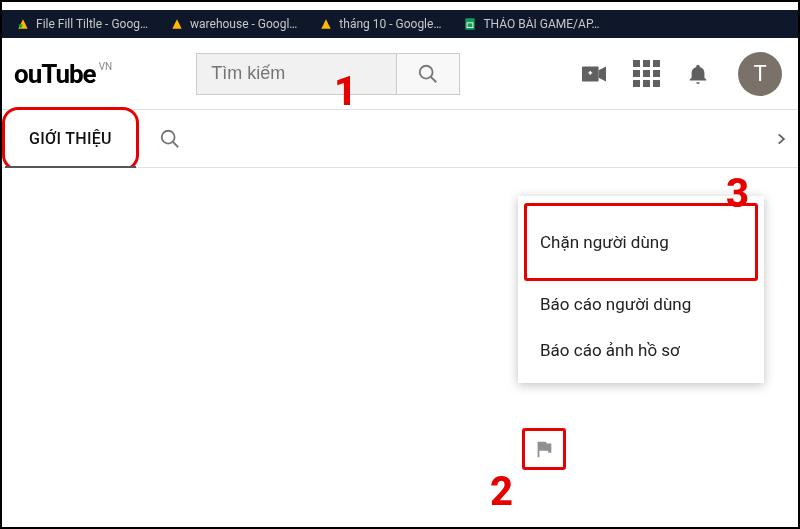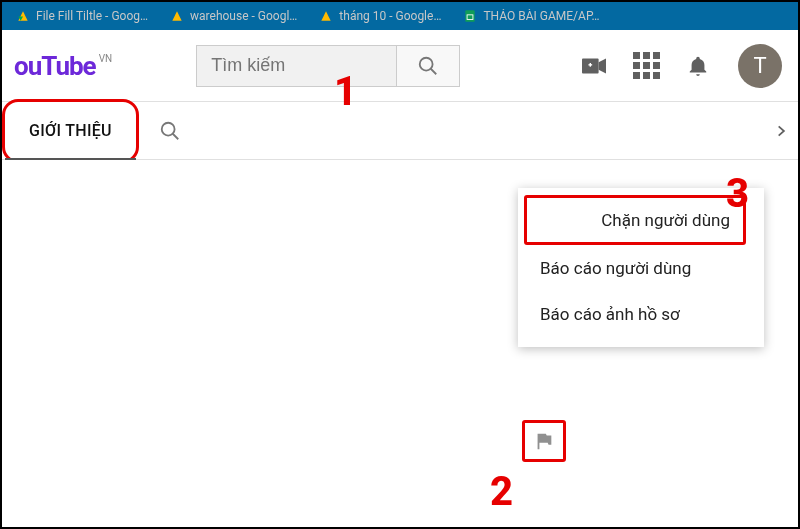--- a/index.html
+++ b/index.html
@@ -9,26 +9,27 @@
     background: #fff;
     width: 800px;
     height: 529px;
     overflow: hidden;
     position: relative;
     border: 2px solid #000;
   }
   
   .tab-strip {
     height: 28px;
-    background: #0369a1;
+    background: #0f172a;
     display: flex;
     align-items: center;
     padding: 0 4px;
     font-size: 12px;
     color: #c7c7c7;
+    margin-top: 8px;
   }
   .browser-tab {
     display: flex;
     align-items: center;
     height: 24px;
     padding: 0 10px;
     margin-right: 2px;
     max-width: 160px;
     white-space: nowrap;
     overflow: hidden;
@@ -48,21 +49,21 @@
     border-bottom: 1px solid #e0e0e0;
     position: relative;
   }
   .logo {
     display:flex; align-items: flex-start;
   }
   .logo-text {
     font-size: 26px;
     font-weight: 700;
     letter-spacing: -1px;
-    color: #6d28d9;
+    color: #000000;
   }
   .logo-region {
     font-size: 10px; color: #888; margin-left:3px; margin-top:2px;
   }
   .search-wrap {
     margin-left: 84px;
     display: flex;
     align-items: stretch;
     height: 42px;
   }
@@ -150,23 +151,22 @@
   }
   .dditem {
     padding: 13px 22px;
     font-size: 17px;
     color: #222;
     cursor:pointer;
   }
   .dditem.highlight{
     border:3px solid #e60000;
     border-radius:3px;
-    margin: -3px 18px 0 6px;
-    padding: 12px 13px;
-    text-align: right;
+    margin: -3px 6px 0 6px;
+    padding: 26px 13px;
   }
   
   .flag-btn {
     position:absolute;
     top: 260px;
     right: 232px;
     width: 44px; height: 42px;
     border: 3px solid #e60000;
     border-radius:3px;
     display:flex;align-items:center;justify-content:center;

